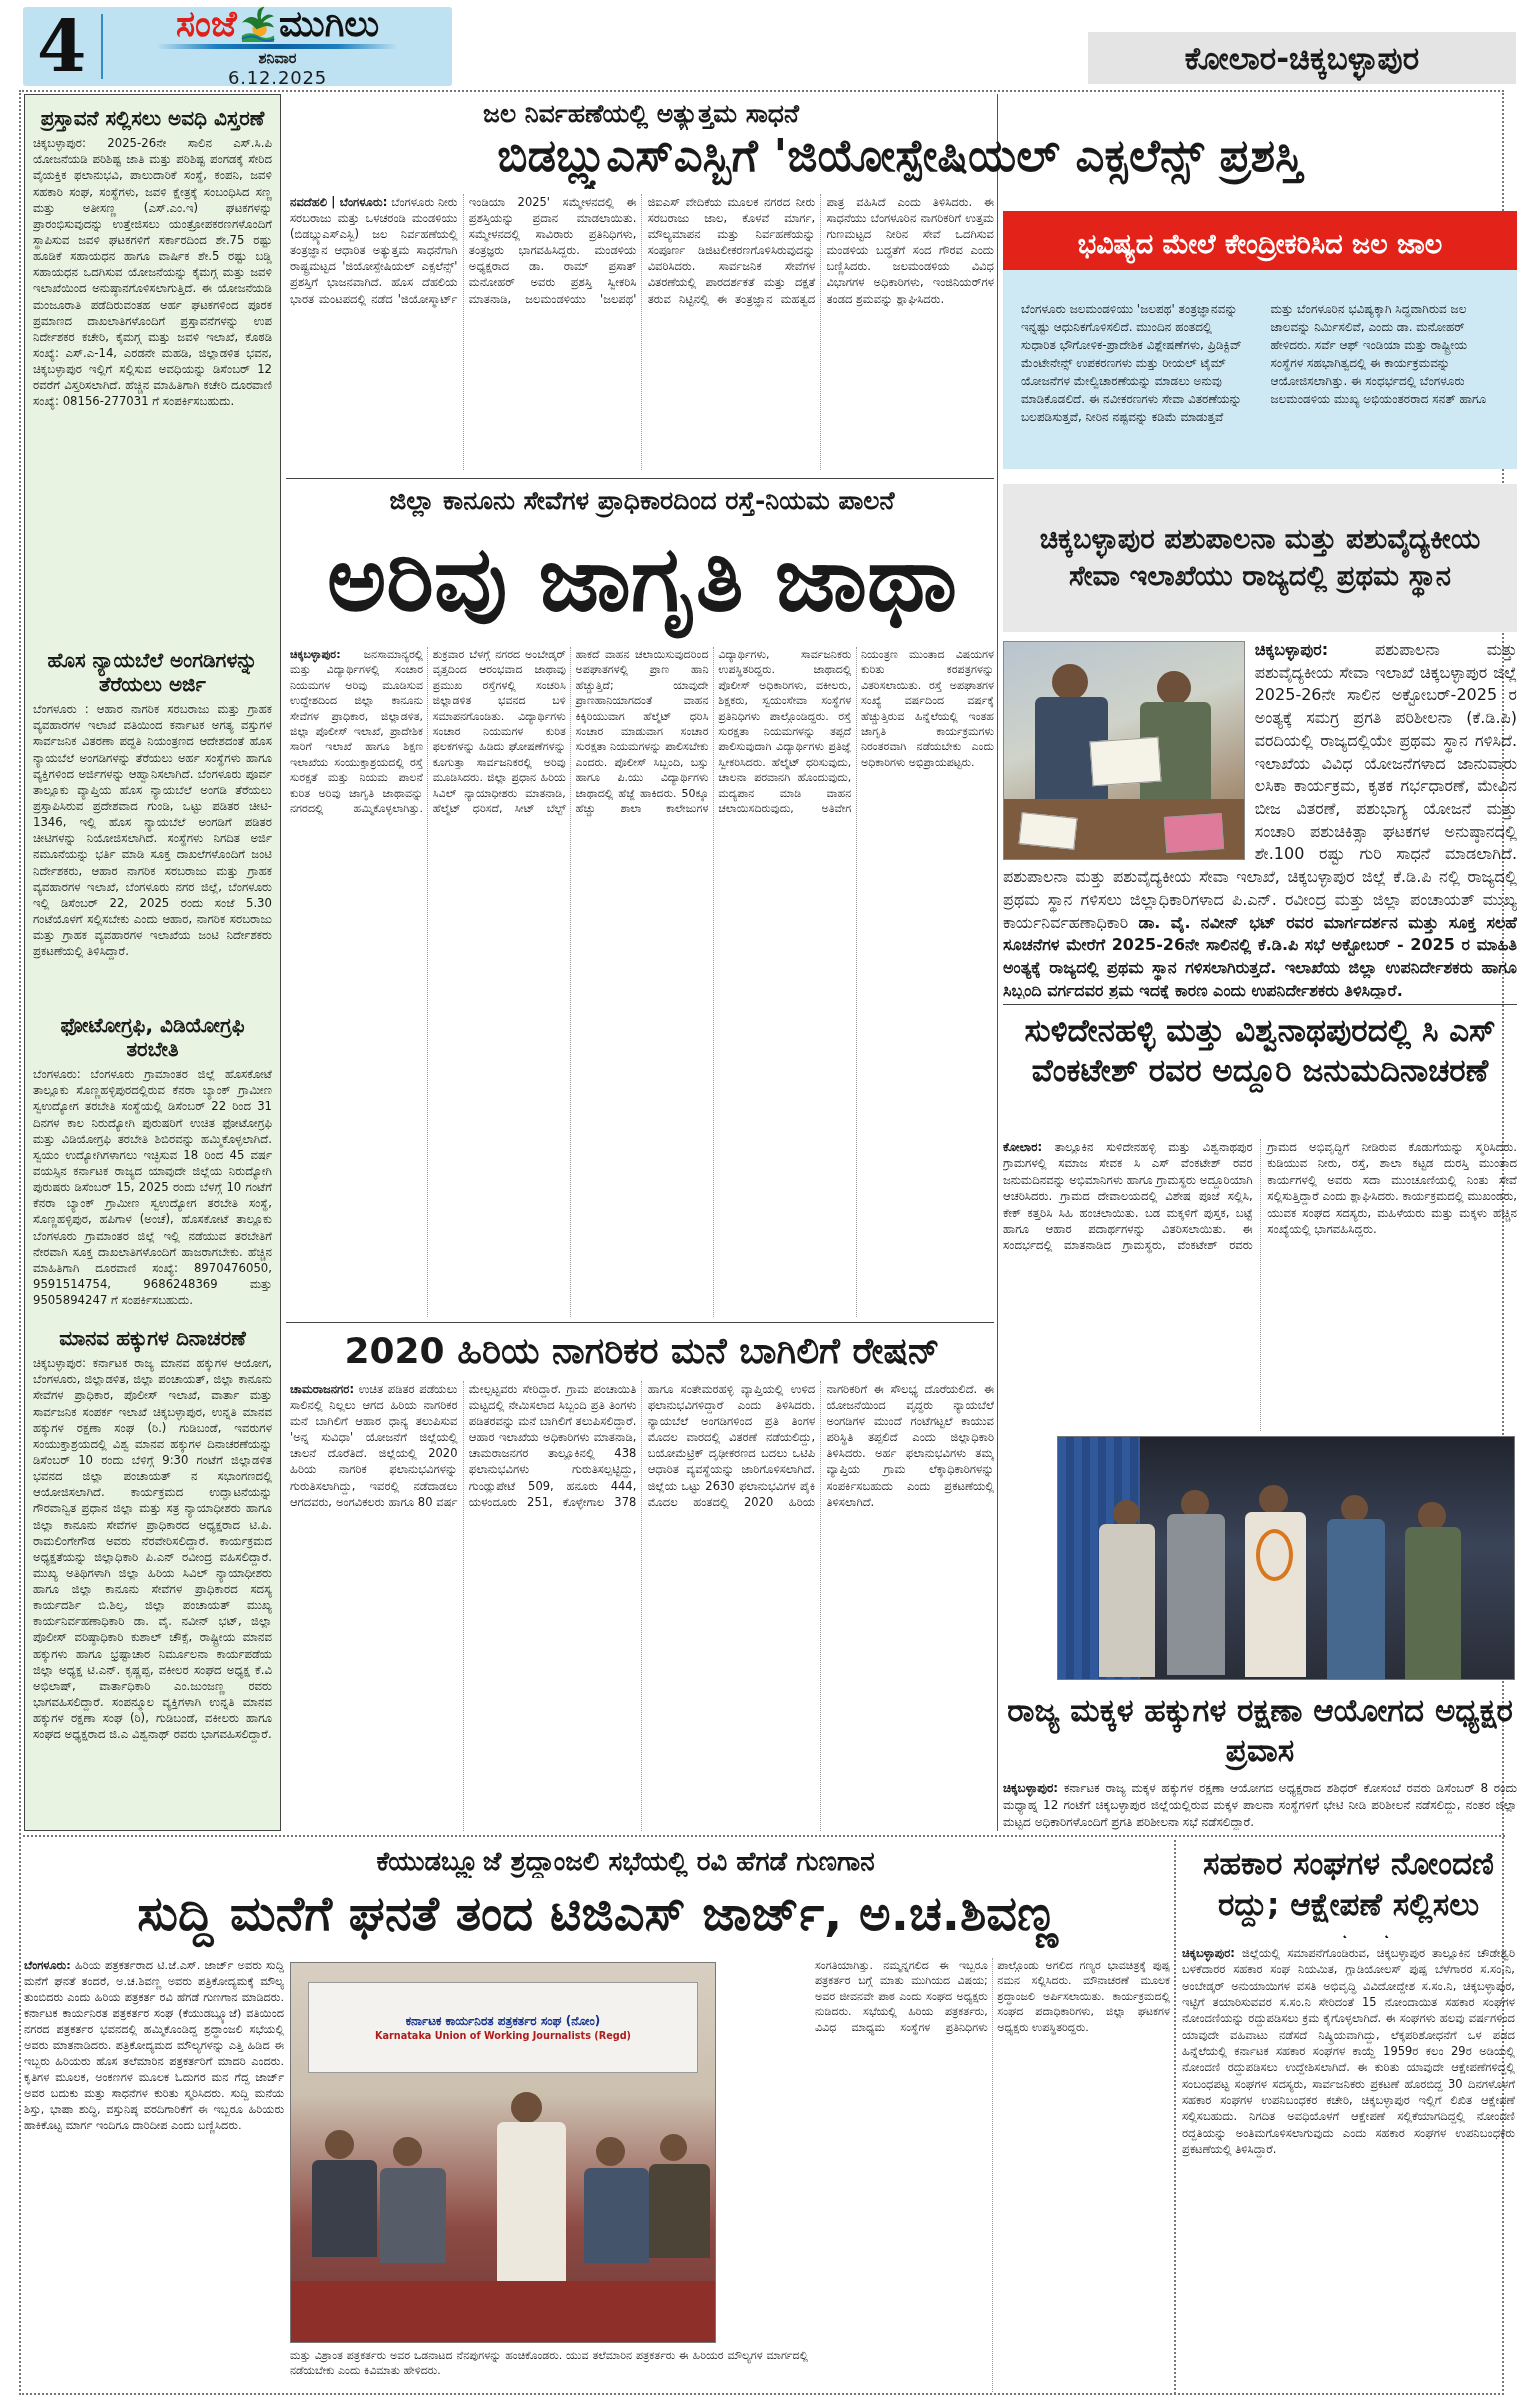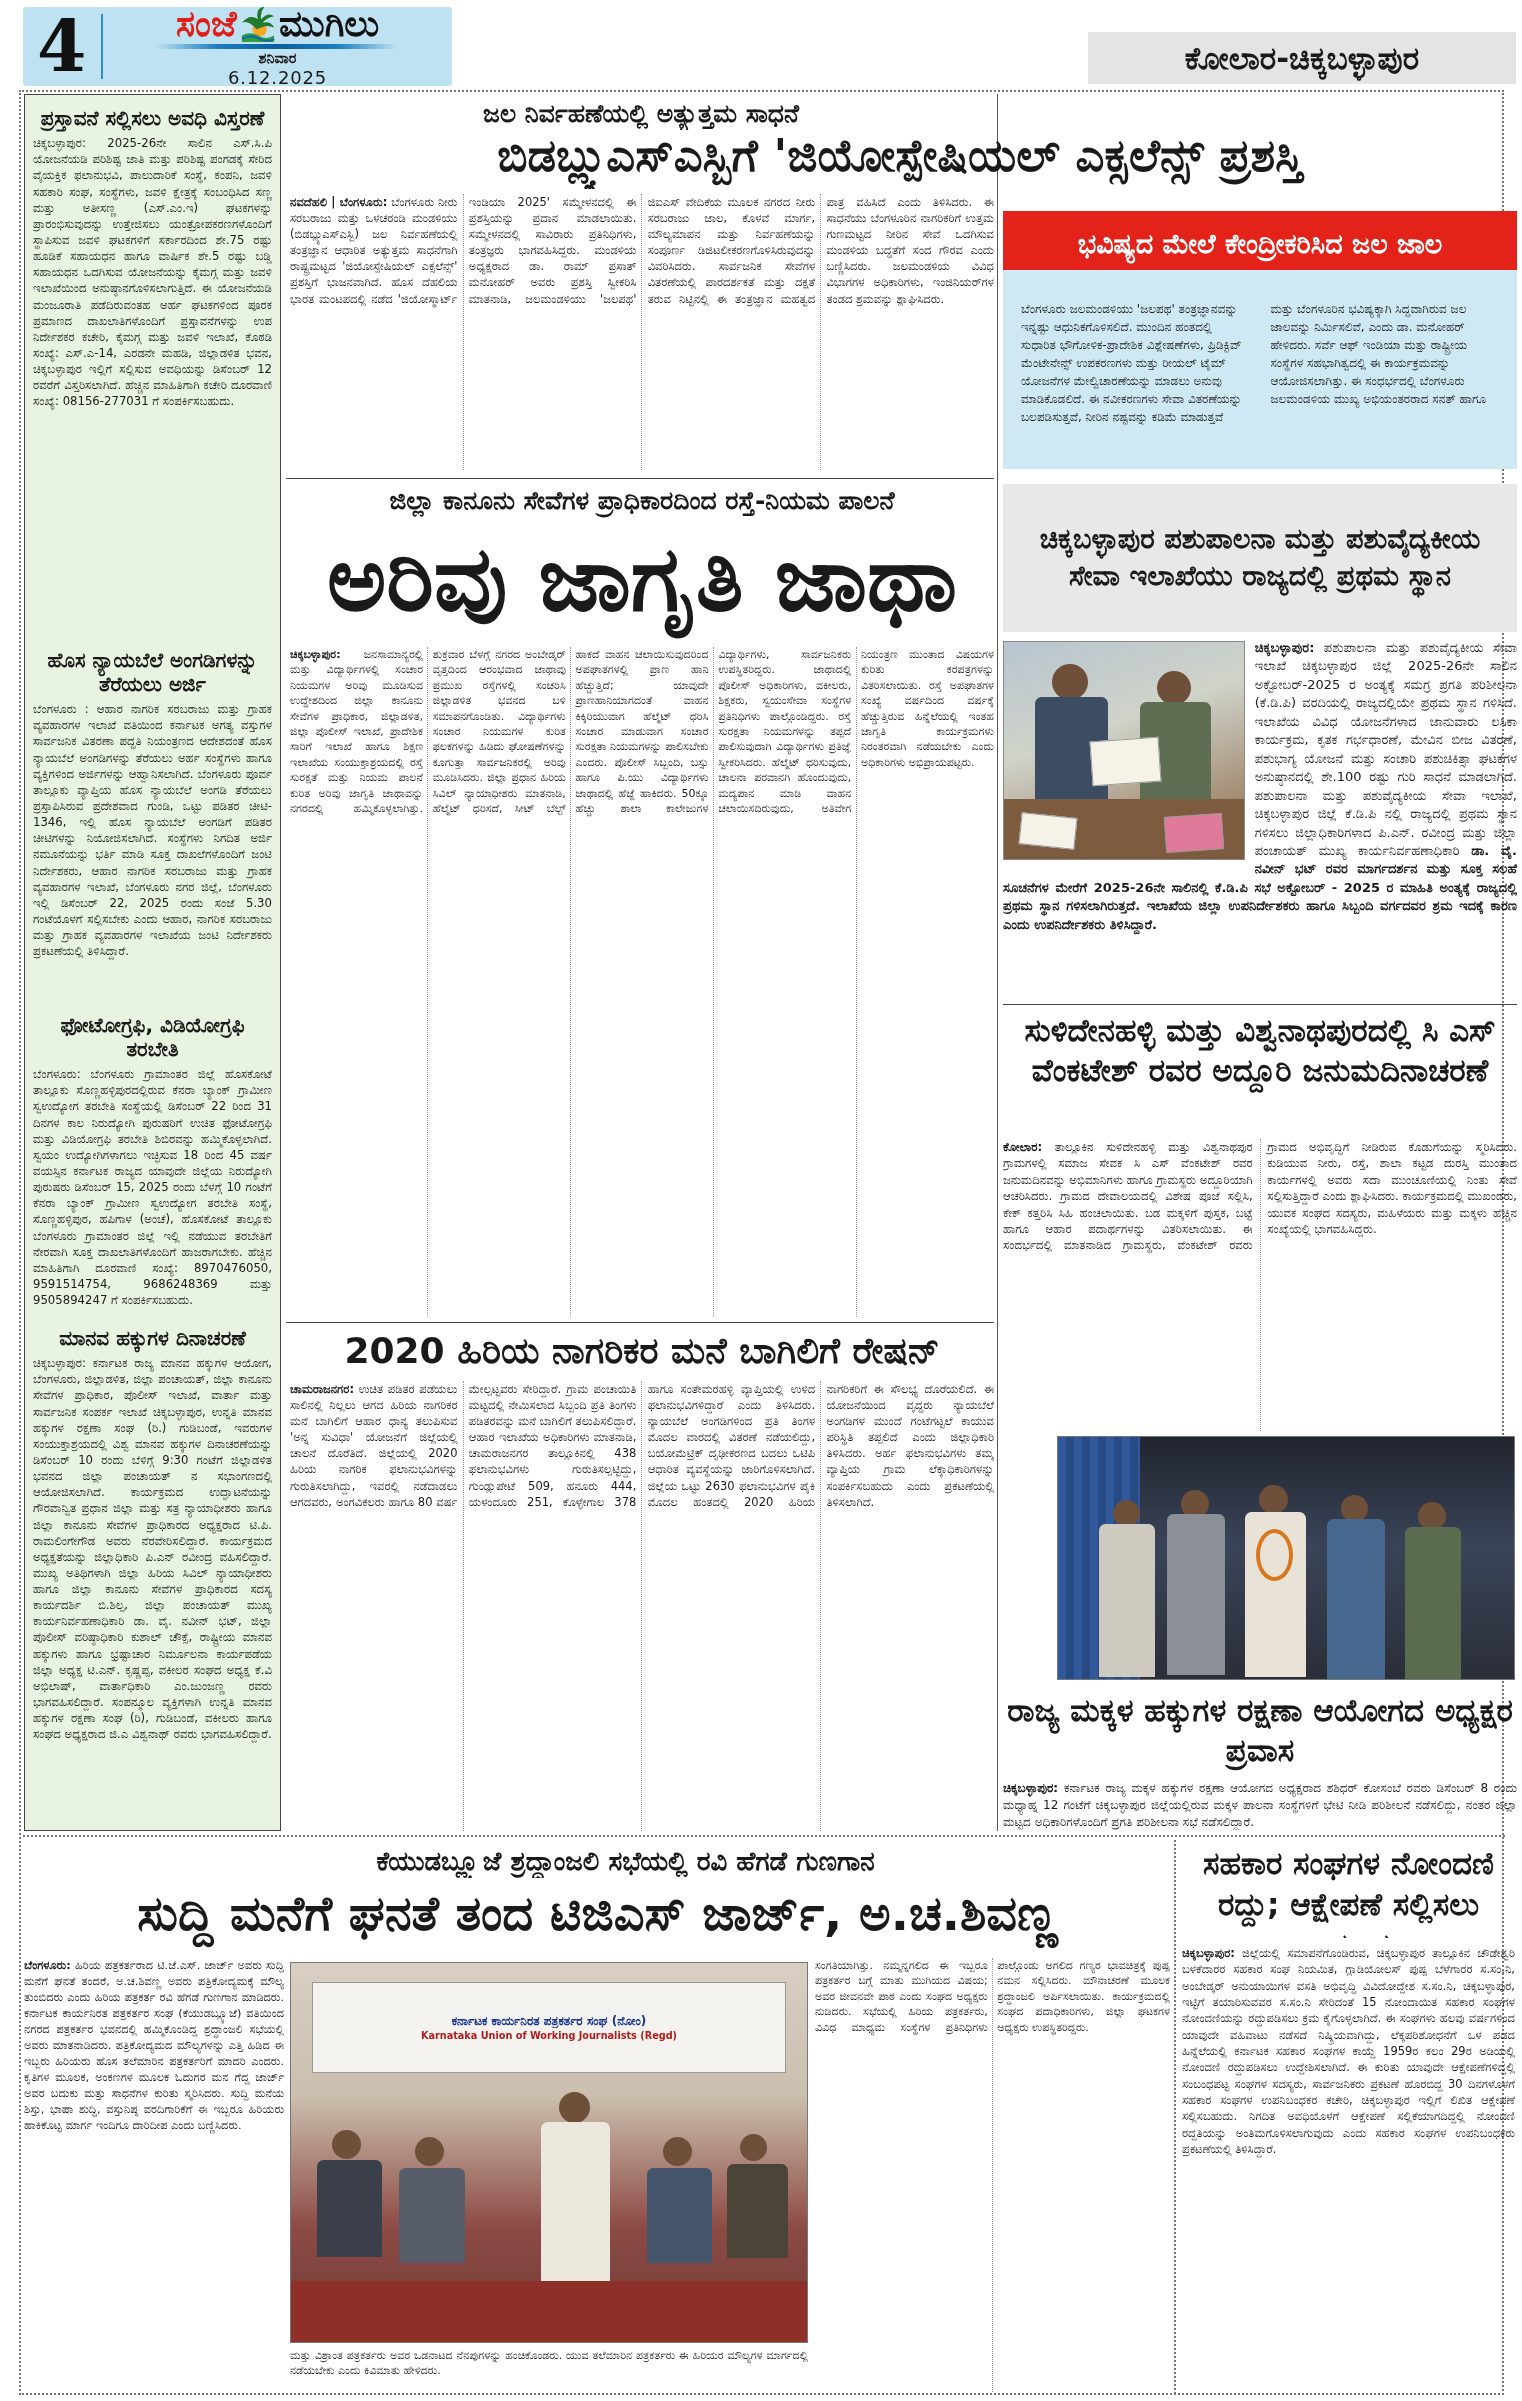--- a/index.html
+++ b/index.html
@@ -62,39 +62,39 @@
   .jag-body { left:290px; top:647px; width:704px; height:670px; column-count:5; column-gap:9.7px; font-size:11px; }
 
   
   .rat-headline { left:290px; top:1328px; width:704px; height:47px; font-size:36px; line-height:45px; }
   .rat-body { left:290px; top:1381px; width:704px; height:450px; column-count:4; }
 
   
   .pashu-headbox { left:1003px; top:484px; width:514px; height:148px; background:#e8e8e8;
                    display:flex; align-items:center; justify-content:center; text-align:center;
                    font-weight:bold; font-size:27.4px; line-height:1.35; padding:3.2px 8px; overflow:hidden; }
-  .pashu-body { left:1003px; top:639px; width:514px; height:360px; font-size:13px; line-height:1.42; text-align:justify; overflow:hidden; }
+  .pashu-body { left:1003px; top:639px; width:514px; height:360px; font-size:16px; line-height:1.42; text-align:justify; overflow:hidden; }
   .pashu-photo { float:left; width:242px; height:219px; margin:1.6px 9.7px 4.8px 0; border:0.8px solid #888;
                  background:linear-gradient(160deg,#b8c4cf 0%,#cfd3c9 40%,#a8937b 75%,#8a6f52 100%); position:relative; overflow:hidden; }
   .janma-rule { left:1003px; top:1004px; width:514px; }
   .janma-headline { left:1003px; top:1010px; width:514px; height:123px; font-weight:bold; font-size:31px; line-height:1.3;
                     text-align:center; overflow:hidden; }
   .janma-body { left:1003px; top:1139px; width:514px; height:292px; column-count:2; column-gap:14.5px; font-size:11.7px; }
   .group-photo { left:1057px; top:1436px; width:458px; height:244px; border:0.8px solid #777;
                  background:linear-gradient(180deg,#20242e 0%,#3a4458 45%,#2a2e38 100%); overflow:hidden; }
   .makkala-headline { left:1003px; top:1690px; width:514px; height:87px; font-weight:bold; font-size:31px; line-height:1.3;
                       text-align:center; overflow:hidden; }
   .makkala-body { left:1003px; top:1780px; width:514px; height:50px; font-size:12px; line-height:1.4; text-align:justify; overflow:hidden; }
 
   
   .band-rule { left:22.6px; top:1835px; width:1482px; }
   .tgs-kicker { left:121px; top:1844px; width:1009px; height:34px; font-size:26px; line-height:34px; }
   .tgs-headline { left:24px; top:1879px; width:1147px; height:69px; font-size:48px; line-height:68px; }
   .tgs-left { left:24px; top:1958px; width:260px; height:434px; font-size:11.3px; line-height:1.42; text-align:justify; overflow:hidden; }
-  .meeting-photo { left:290px; top:1962px; width:518px; height:381px; border:0.8px solid #777;
+  .meeting-photo { left:290px; top:1962px; width:426px; height:381px; border:0.8px solid #777;
                    background:linear-gradient(180deg,#d8cfc2 0%,#cbbfae 35%,#8d4a44 70%,#6e3a36 100%); position:relative; overflow:hidden; }
   .under-photo { left:290px; top:2348px; width:518px; height:45px; font-size:11px; line-height:1.4; text-align:justify; overflow:hidden; }
   .tgs-right { left:815px; top:1958px; width:355px; height:434px; column-count:2; column-gap:9.7px; font-size:11px; }
   .bottom-div { left:1174px; top:1840px; height:554px; }
   .saha-headline { left:1182px; top:1843px; width:333px; height:95px; font-weight:bold; font-size:31px; line-height:1.32;
                    text-align:center; overflow:hidden; }
   .saha-body { left:1182px; top:1945px; width:333px; height:449px; font-size:11.5px; line-height:1.42; text-align:justify; overflow:hidden; }
 
   
   .ph-person { position:absolute; border-radius:6.5px 6.5px 0 0; }

